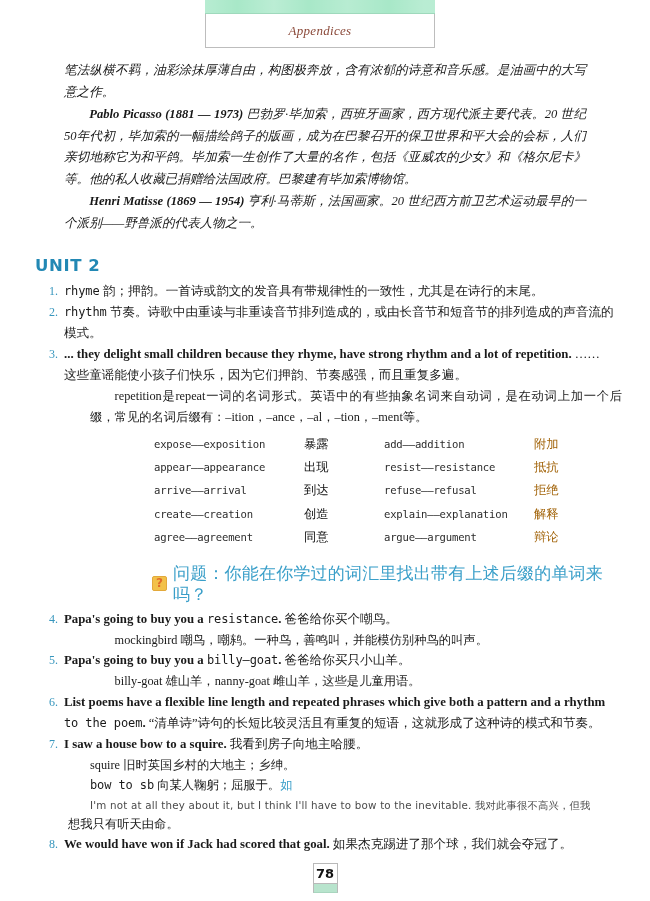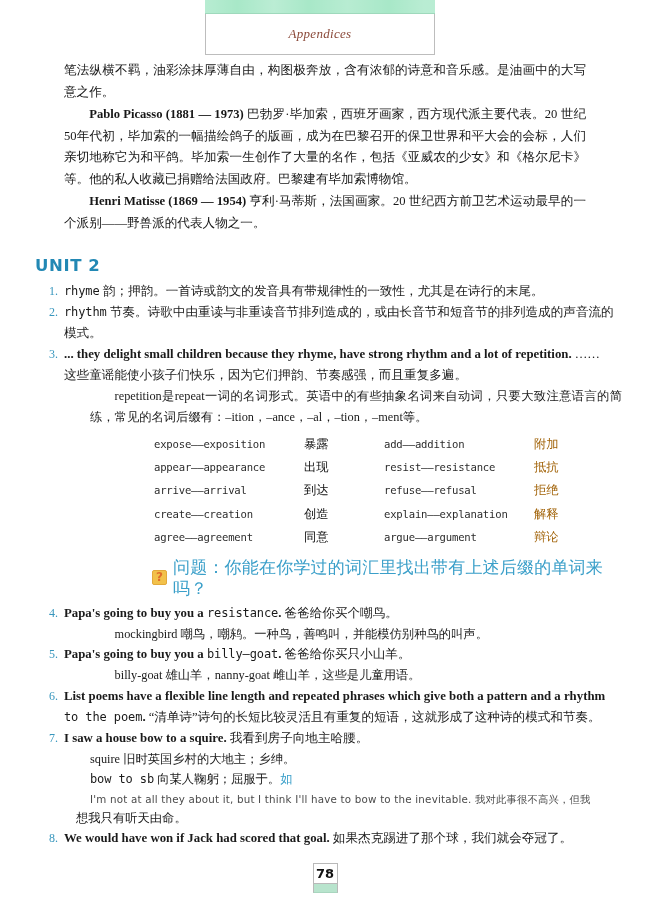--- a/index.html
+++ b/index.html
@@ -31,21 +31,21 @@
     background-image: linear-gradient(90deg,
         rgba(255,255,255,.18) 0%, rgba(255,255,255,0) 14%,
         rgba(255,255,255,.22) 30%, rgba(255,255,255,0) 45%,
         rgba(255,255,255,.18) 62%, rgba(255,255,255,0) 80%,
         rgba(255,255,255,.20) 95%);
     border-bottom: 1px solid #9fd9bc;
     box-sizing: border-box;
   }
   .header-box {
     width: 230px;
-    height: 41px;
+    height: 34px;
     border-left: 1px solid #bdbdbd;
     border-right: 1px solid #bdbdbd;
     border-bottom: 1px solid #bdbdbd;
     box-sizing: border-box;
     display: flex;
     align-items: center;
     justify-content: center;
   }
   .header-title {
     font-family: "Liberation Serif", "DejaVu Serif", serif;
@@ -61,20 +61,21 @@
     left: 0;
     top: 60px;
     width: 650px;
   }
   .para {
     margin: 0 64px 0 64px;
     font-size: 12.6px;
     line-height: 21.5px;
     text-align: justify;
     color: #171717;
+    font-style: italic;
   }
   .para.indent { text-indent: 2em; }
   .para + .para { margin-top: 1px; }
 
   .en-b { font-weight: bold; }
 
   
   .unit-head {
     margin: 22px 0 6px 35px;
     font-family: "DejaVu Sans", "Liberation Sans", sans-serif;
@@ -118,38 +119,38 @@
     letter-spacing: -0.1px;
   }
   .sub {
     margin: 0 0 0 26px;
     font-size: 12.3px;
     line-height: 20.5px;
     text-align: justify;
   }
   .sub.ind { text-indent: 2em; }
   .hang {
-    margin-left: 12px;
+    margin-left: 4px;
   }
   .accent { color: #3a9fc9; }
 
   
   .ex {
     margin: 0 22px 0 26px;
     font-family: "DejaVu Sans", "Liberation Sans", sans-serif;
     font-size: 10.3px;
     line-height: 18px;
     color: #4a4a4a;
     letter-spacing: .2px;
     text-align: justify;
   }
 
   
   .wordtable {
-    margin: 6px 0 8px 90px;
+    margin: 6px 0 14px 90px;
     border-collapse: collapse;
     font-family: "DejaVu Sans Mono", "Liberation Mono", monospace;
     font-size: 10.6px;
     color: #2b2b2b;
   }
   .wordtable td {
     padding: 1.1px 0;
     vertical-align: baseline;
     white-space: nowrap;
   }
@@ -273,21 +274,21 @@
       <span class="lead mono">rhythm</span>
       <span>节奏。诗歌中由重读与非重读音节排列造成的，或由长音节和短音节的排列造成的声音流的模式。</span>
     </li>
 
     <li>
       <span class="num">3.</span>
       <span class="lead">... they delight small children because they rhyme, have strong rhythm and a lot of repetition.</span>
       <span>……</span>
       <br>
       <span>这些童谣能使小孩子们快乐，因为它们押韵、节奏感强，而且重复多遍。</span>
-      <div class="sub ind">repetition是repeat一词的名词形式。英语中的有些抽象名词来自动词，只要大致注意语言的简练，常见的名词后缀有：–ition，–ance，–al，–tion，–ment等。</div>
+      <div class="sub ind">repetition是repeat一词的名词形式。英语中的有些抽象名词来自动词，是在动词上加一个后缀，常见的名词后缀有：–ition，–ance，–al，–tion，–ment等。</div>
 
       
       <table class="wordtable">
         <tbody>
           <tr>
             <td class="wt-pair">expose——exposition</td>
             <td class="wt-cn">暴露</td>
             <td class="wt-pair2">add——addition</td>
             <td class="wt-cn2">附加</td>
           </tr>

